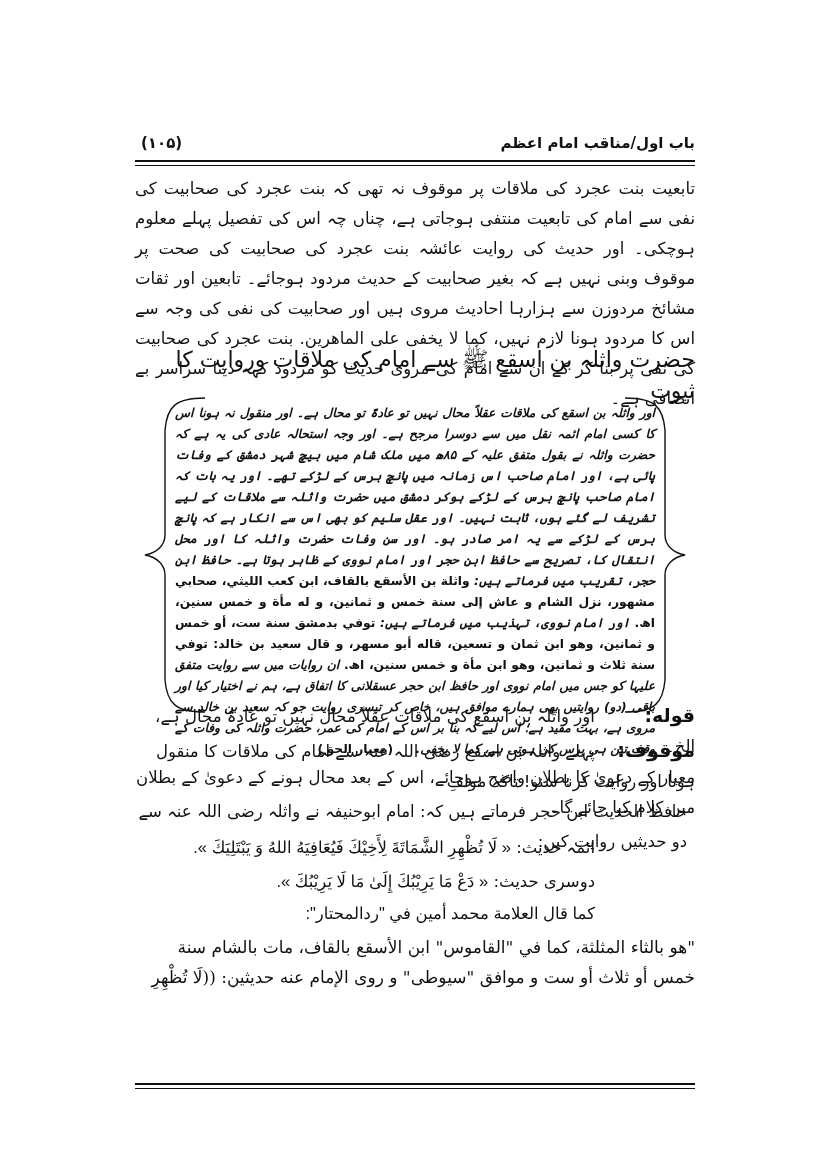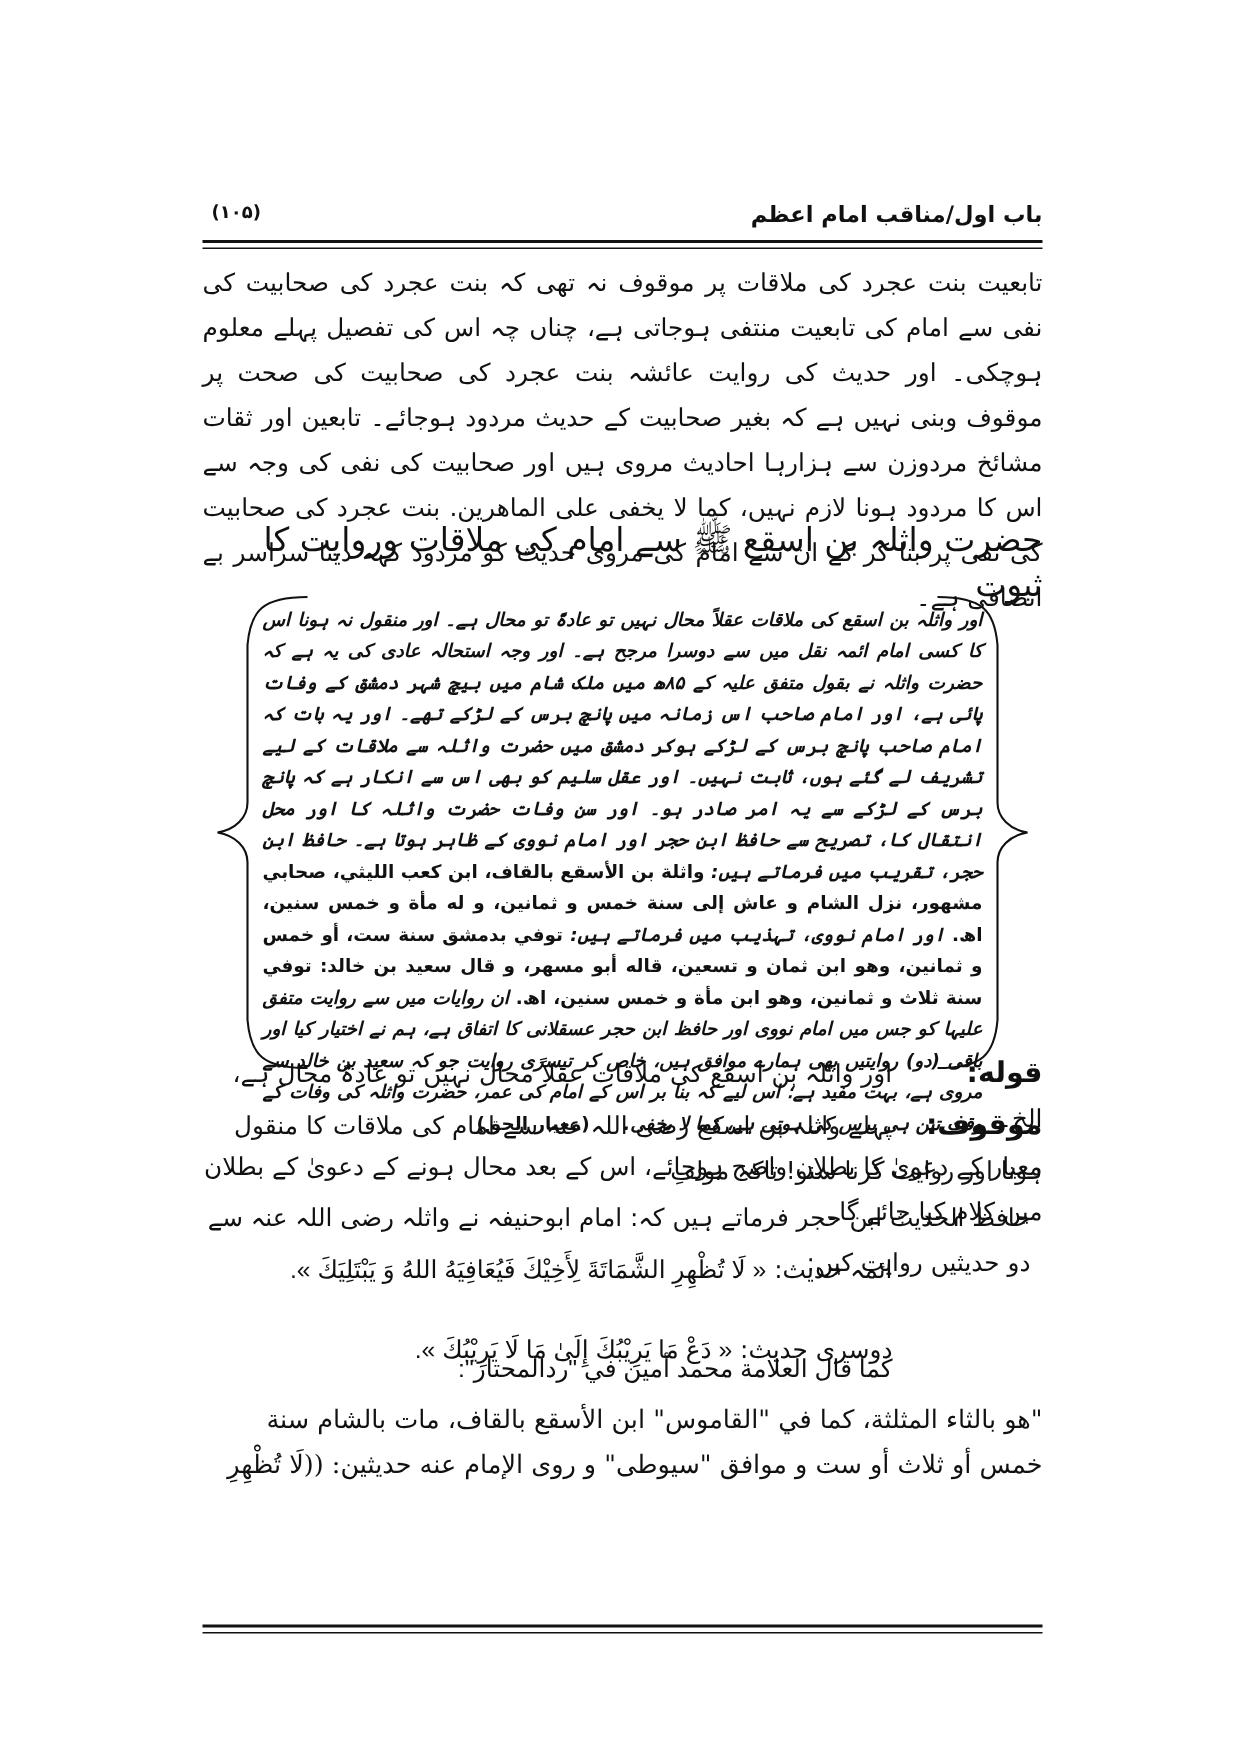--- a/index.html
+++ b/index.html
@@ -1,21 +1,21 @@
 <!DOCTYPE html>
 <html><head>
   <meta charset="utf-8">
   <style>
     html, body { margin: 0; padding: 0; background: #ffffff; }
     body { width: 826px; height: 1169px; position: relative; overflow: hidden; color: #111; font-family: "DejaVu Sans", sans-serif; }
     .page { position: absolute; left: 135px; top: 0; width: 560px; height: 1169px; direction: rtl; }
 
     .header { position: absolute; top: 134px; left: 0; right: 0; height: 24px; }
     .header .chapter { position: absolute; right: 0; top: 0; font-size: 15px; font-weight: bold; white-space: nowrap; }
-    .header .pageno { position: absolute; left: 6px; top: 0; font-size: 12px; font-weight: bold; direction: rtl; }
+    .header .pageno { position: absolute; left: 6px; top: 0; font-size: 15px; font-weight: bold; direction: rtl; }
     .rule-double { position: absolute; left: 0; right: 0; height: 6px; border-top: 2.5px solid #111; border-bottom: 1.5px solid #111; box-sizing: border-box; }
     .rule-top { top: 160px; }
     .rule-bottom { top: 1083px; }
 
     .para { position: absolute; left: 0; right: 0; font-size: 16.5px; line-height: 30px; text-align: justify; text-align-last: right; }
     .p1 { top: 174px; }
 
     .section-title { position: absolute; top: 346px; left: 0; right: 0; text-align: right; font-size: 22px; font-weight: normal; }
 
     .quote-box { position: absolute; top: 395px; left: 30px; right: 30px; height: 320px; }
@@ -26,21 +26,21 @@
 
     .qawl { position: absolute; left: 0; right: 0; font-size: 16.5px; line-height: 30px; }
     .qawl .label { display: inline-block; width: 95px; font-weight: bold; font-size: 19px; text-align: right; }
     .q1 { top: 700px; }
     .q2 { top: 735px; }
     .q2-cont { position: absolute; top: 763px; left: 0; right: 0; font-size: 16.5px; line-height: 30px; }
 
     .line { position: absolute; left: 0; right: 0; font-size: 16.5px; line-height: 30px; }
     .l-hafiz { top: 797px; padding-right: 8px; }
     .l-h1 { top: 832px; padding-right: 100px; }
-    .l-h2 { top: 885px; padding-right: 100px; }
+    .l-h2 { top: 866px; padding-right: 100px; }
     .l-kama { top: 898px; padding-right: 100px; font-family: Liberation Sans, sans-serif; }
     .l-q1 { top: 932px; font-family: "DejaVu Serif", serif; font-size: 17px; }
     .l-q2 { top: 962px; font-family: "DejaVu Serif", serif; font-size: 17px; }
     .hadith { font-family: Liberation Sans, sans-serif; }
   </style>
 </head>
 <body>
 
 <div class="page">
 

